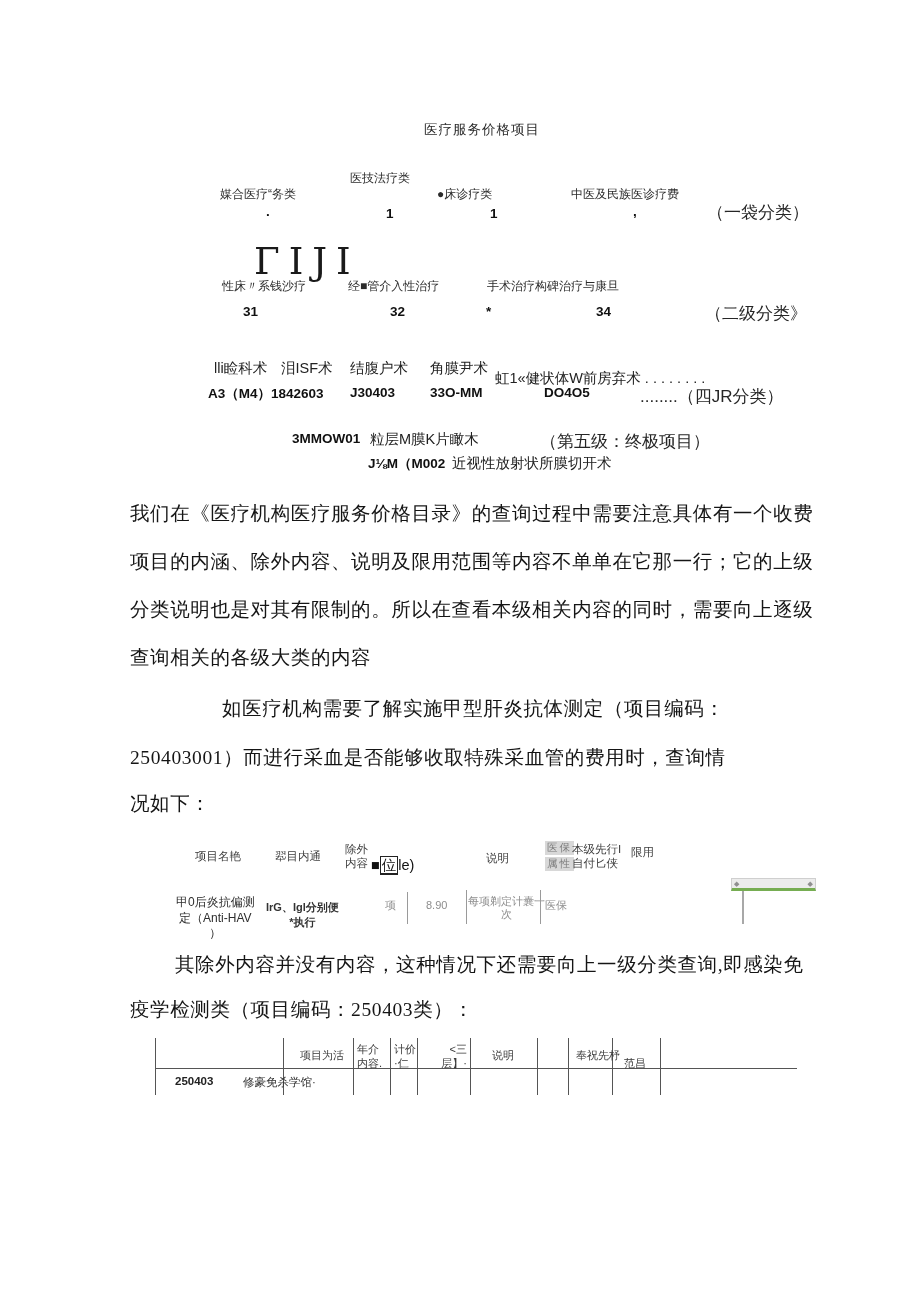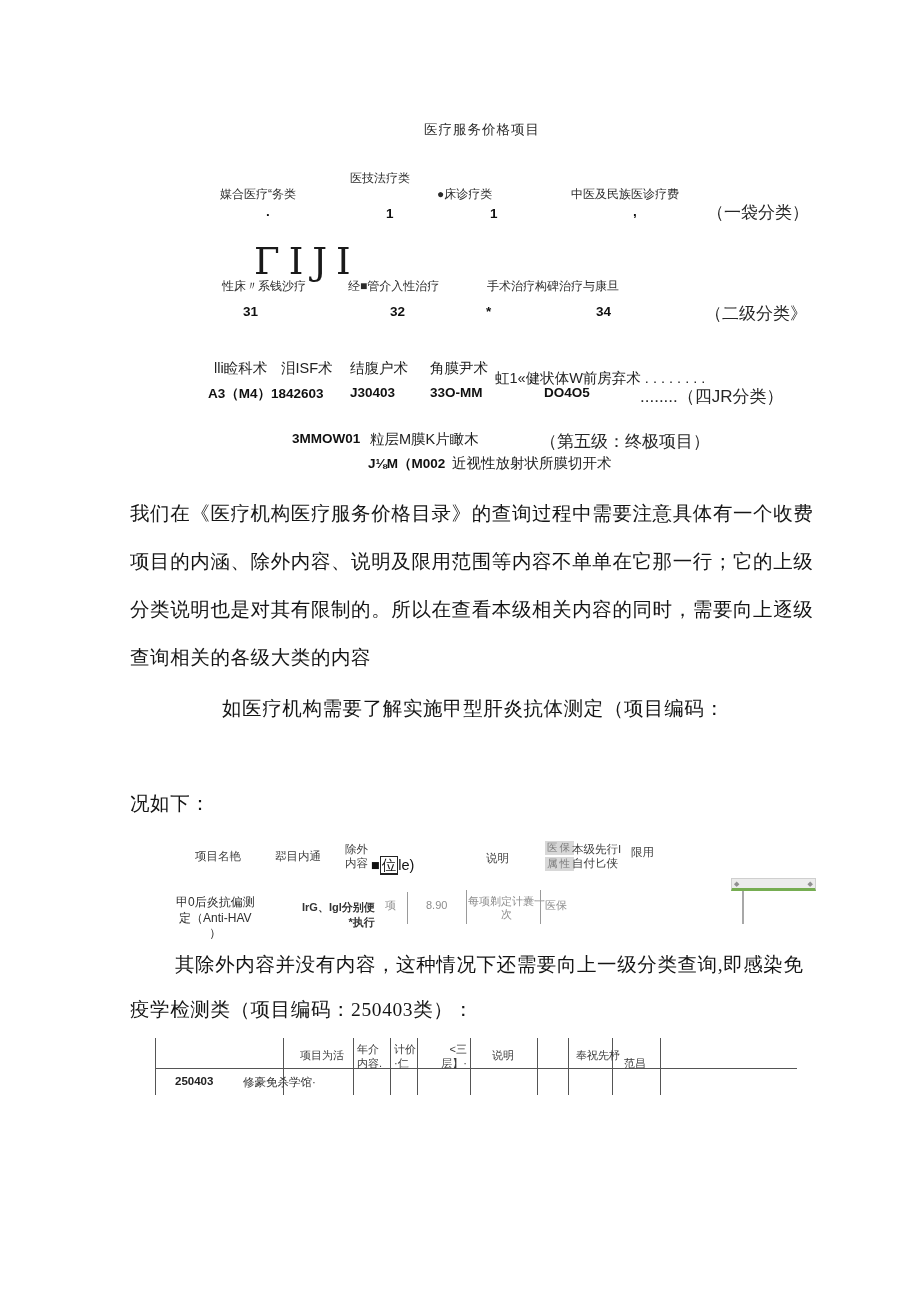--- a/index.html
+++ b/index.html
@@ -13,21 +13,21 @@
   .title{font-size:13.5px;color:#2a2a2a;letter-spacing:1px;text-align:right;}
   .glyph{font-family:"DejaVu Serif","Liberation Serif",serif;font-size:37px;color:#1a1a1a;letter-spacing:9px;}
   .body-line{font-family:"Liberation Serif","DejaVu Serif",serif;font-size:19.5px;color:#151515;letter-spacing:0.6px;}
   .th1{font-size:11.5px;color:#3d3d3d;line-height:14px;}
   .th1 span{display:block;}
   .unitcell{font-size:14.5px;color:#111;}
   .unitcell .boxed{border:1px solid #222;border-bottom:2px solid #222;padding:0 1px;}
   .insbox span{display:block;background:#d8d8d8;color:#7a7a7a;font-size:10.5px;padding:0 2px;margin-bottom:2px;letter-spacing:2px;}
   .rowname{font-size:12px;color:#2d2d2d;line-height:15.5px;text-align:center;}
   .rowname span{display:block;}
-  .rowcontent{font-size:11px;font-weight:bold;color:#333;line-height:15px;text-align:right;margin-left:36px;}
+  .rowcontent{font-size:11px;font-weight:bold;color:#333;line-height:15px;text-align:center;}
   .rowcontent span{display:block;}
   .cellgray{font-size:11px;color:#8d8d8d;line-height:13px;text-align:center;}
   .cellgray span{display:block;}
   .vsep{position:absolute;width:1px;background:#9a9a9a;}
   .t2line{position:absolute;background:#555;}
   .t2h{font-size:11px;color:#3a3a3a;line-height:14px;}
   .t2h span{display:block;}
   .t2code{font-size:11.5px;font-weight:bold;color:#222;}
   .t2name{font-size:11.5px;color:#333;text-align:right;}
   .scrolltrack{position:absolute;left:731px;top:878px;width:85px;height:13px;background:#ececec;
@@ -79,20 +79,21 @@
   <div class="t cap" style="left:540px;top:430px">（第五级：终极项目）</div>
   <div class="t code" style="left:368px;top:455px">J⅛M（M002</div>
   <div class="t lbl4" style="left:452px;top:454px">近视性放射状所膜切开术</div>
 
   <div class="t body-line" style="left:130px;top:500px">我们在《医疗机构医疗服务价格目录》的查询过程中需要注意具体有一个收费</div>
   <div class="t body-line" style="left:130px;top:548px">项目的内涵、除外内容、说明及限用范围等内容不单单在它那一行；它的上级</div>
   <div class="t body-line" style="left:130px;top:596px">分类说明也是对其有限制的。所以在查看本级相关内容的同时，需要向上逐级</div>
   <div class="t body-line" style="left:130px;top:644px">查询相关的各级大类的内容</div>
 
   <div class="t body-line" style="left:222px;top:695px">如医疗机构需要了解实施甲型肝炎抗体测定（项目编码：</div>
+  <div class="t body-line" style="left:130px;top:744px">250403001）而进行采血是否能够收取特殊采血管的费用时，查询情</div>
   <div class="t body-line" style="left:130px;top:790px">况如下：</div>
 
   <div class="t th1" style="left:195px;top:849px">项目名艳</div>
   <div class="t th1" style="left:275px;top:849px">翆目内通</div>
   <div class="t th1" style="left:345px;top:842px">
     <span>除外</span>
     <span>内容</span>
   </div>
   <div class="t unitcell" style="left:371px;top:856px">
     <span>■</span><span class="boxed">位</span><span>le)</span>

